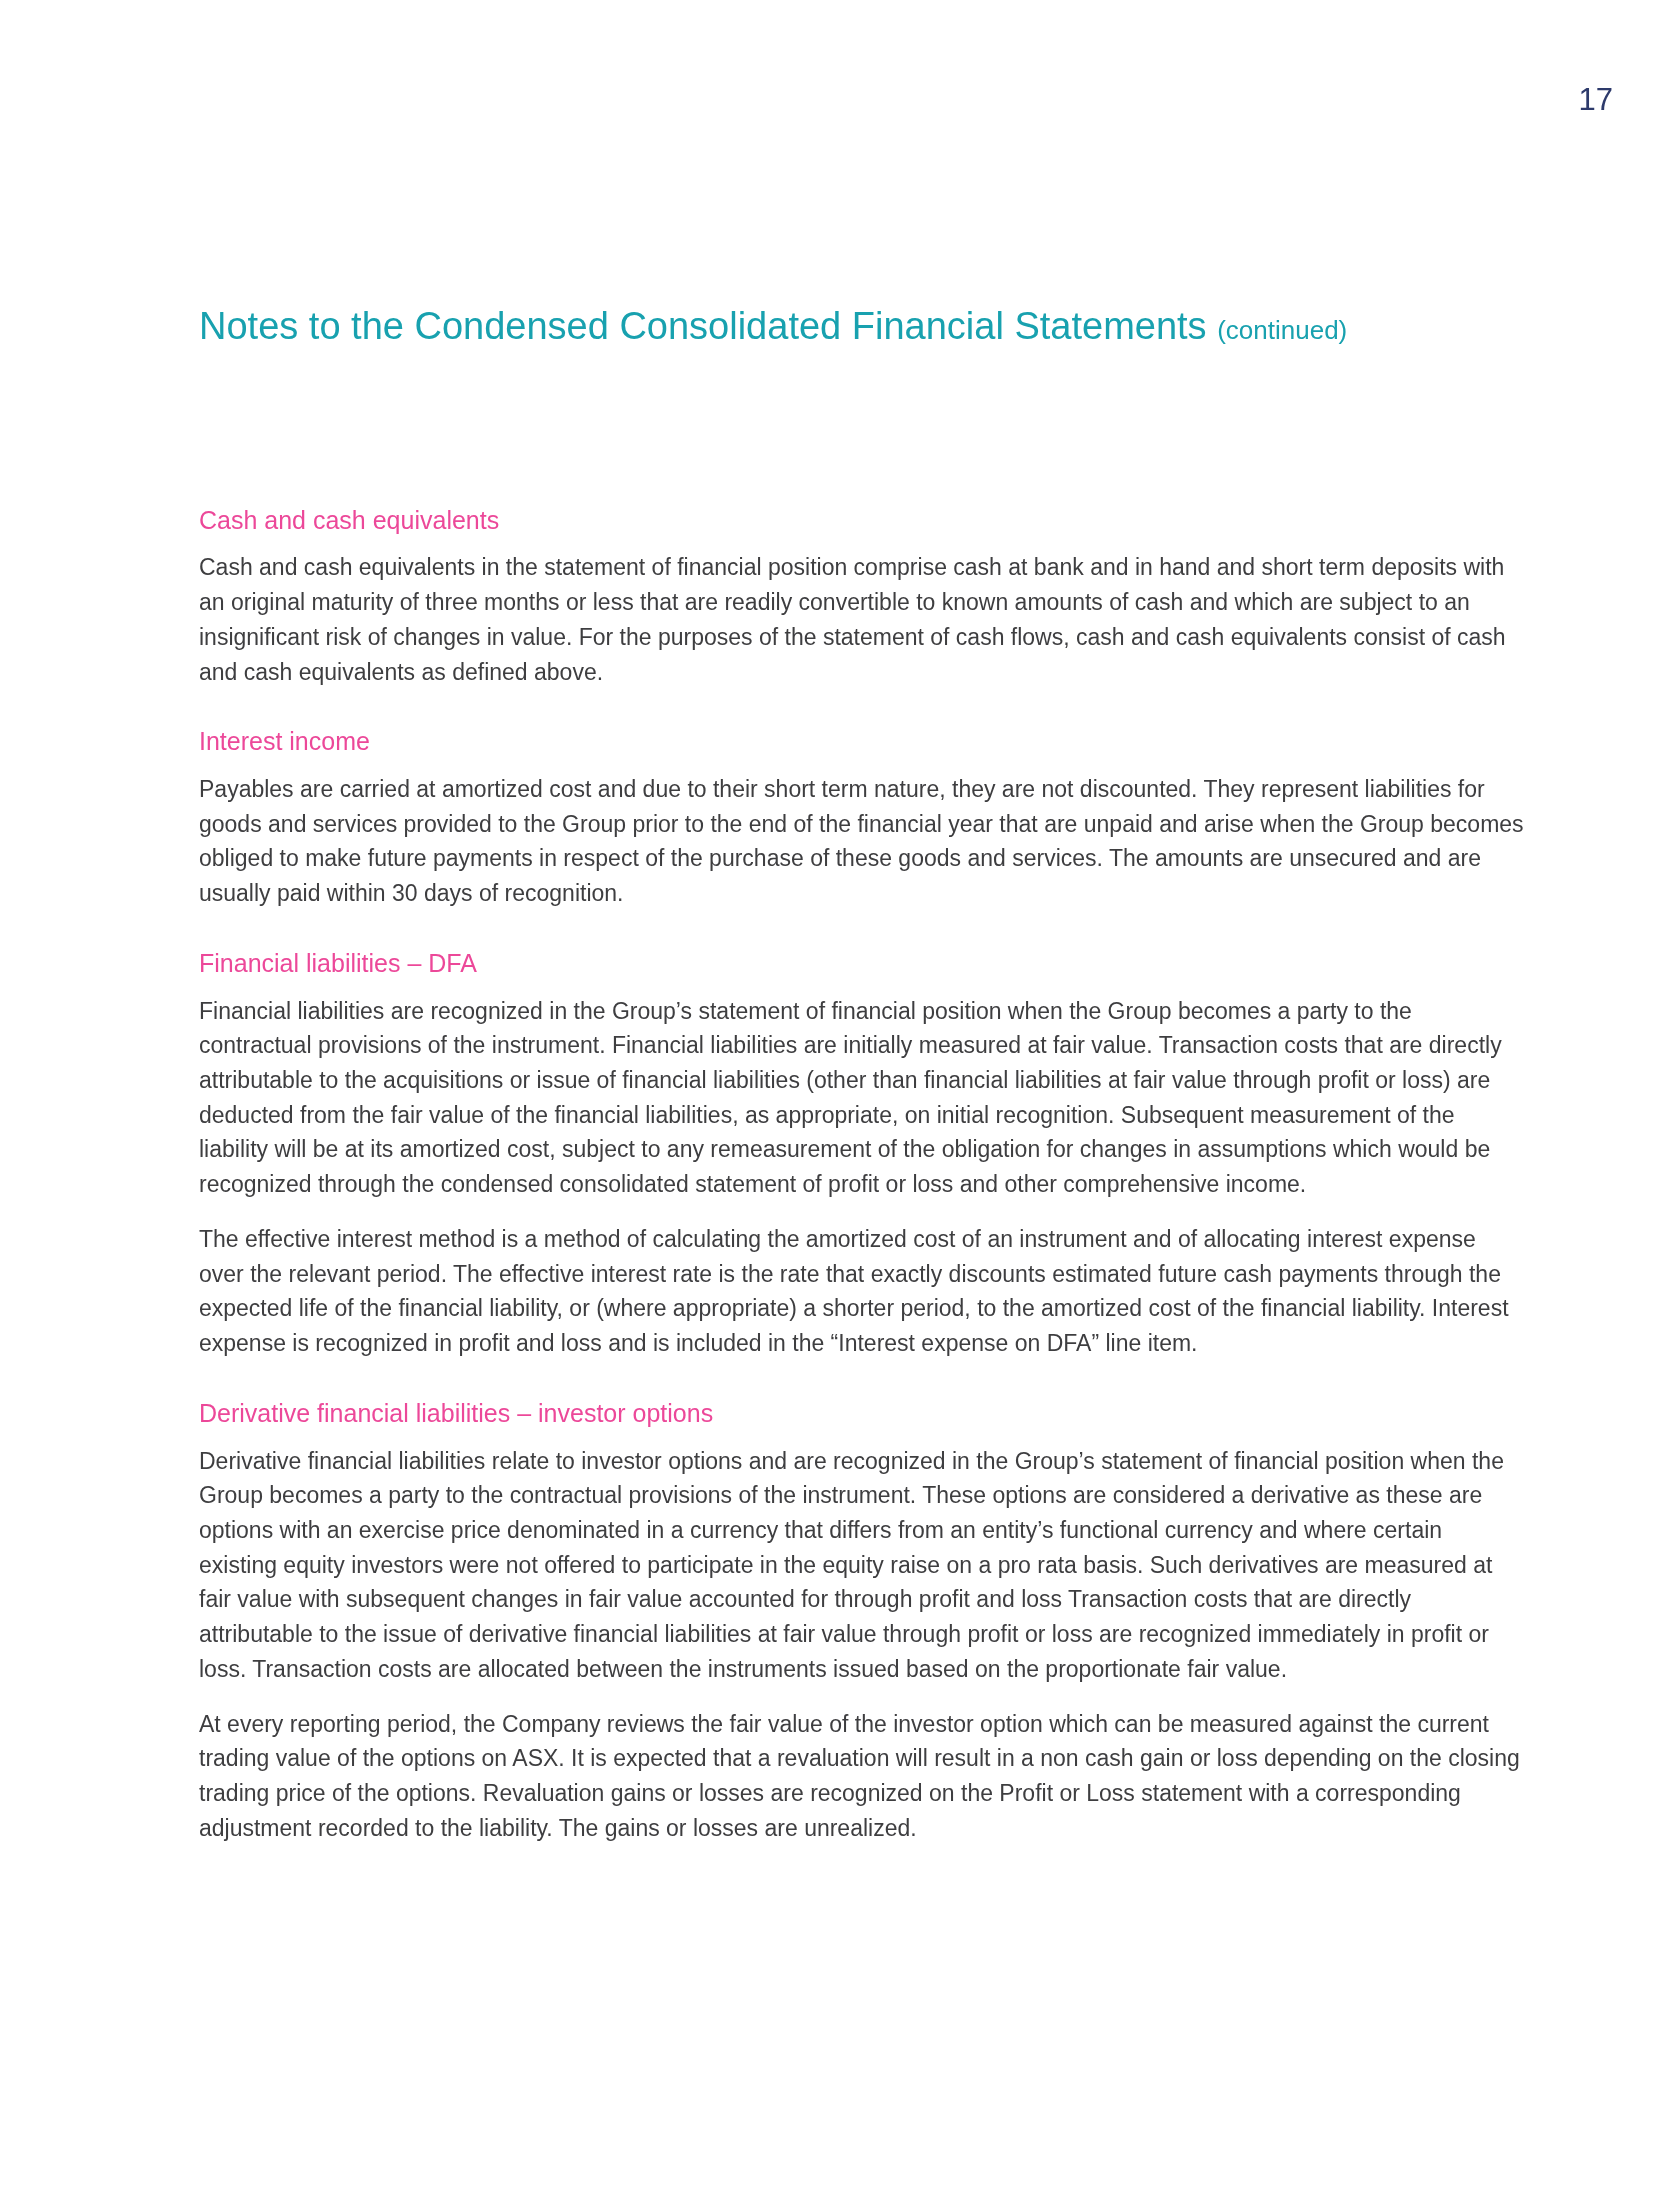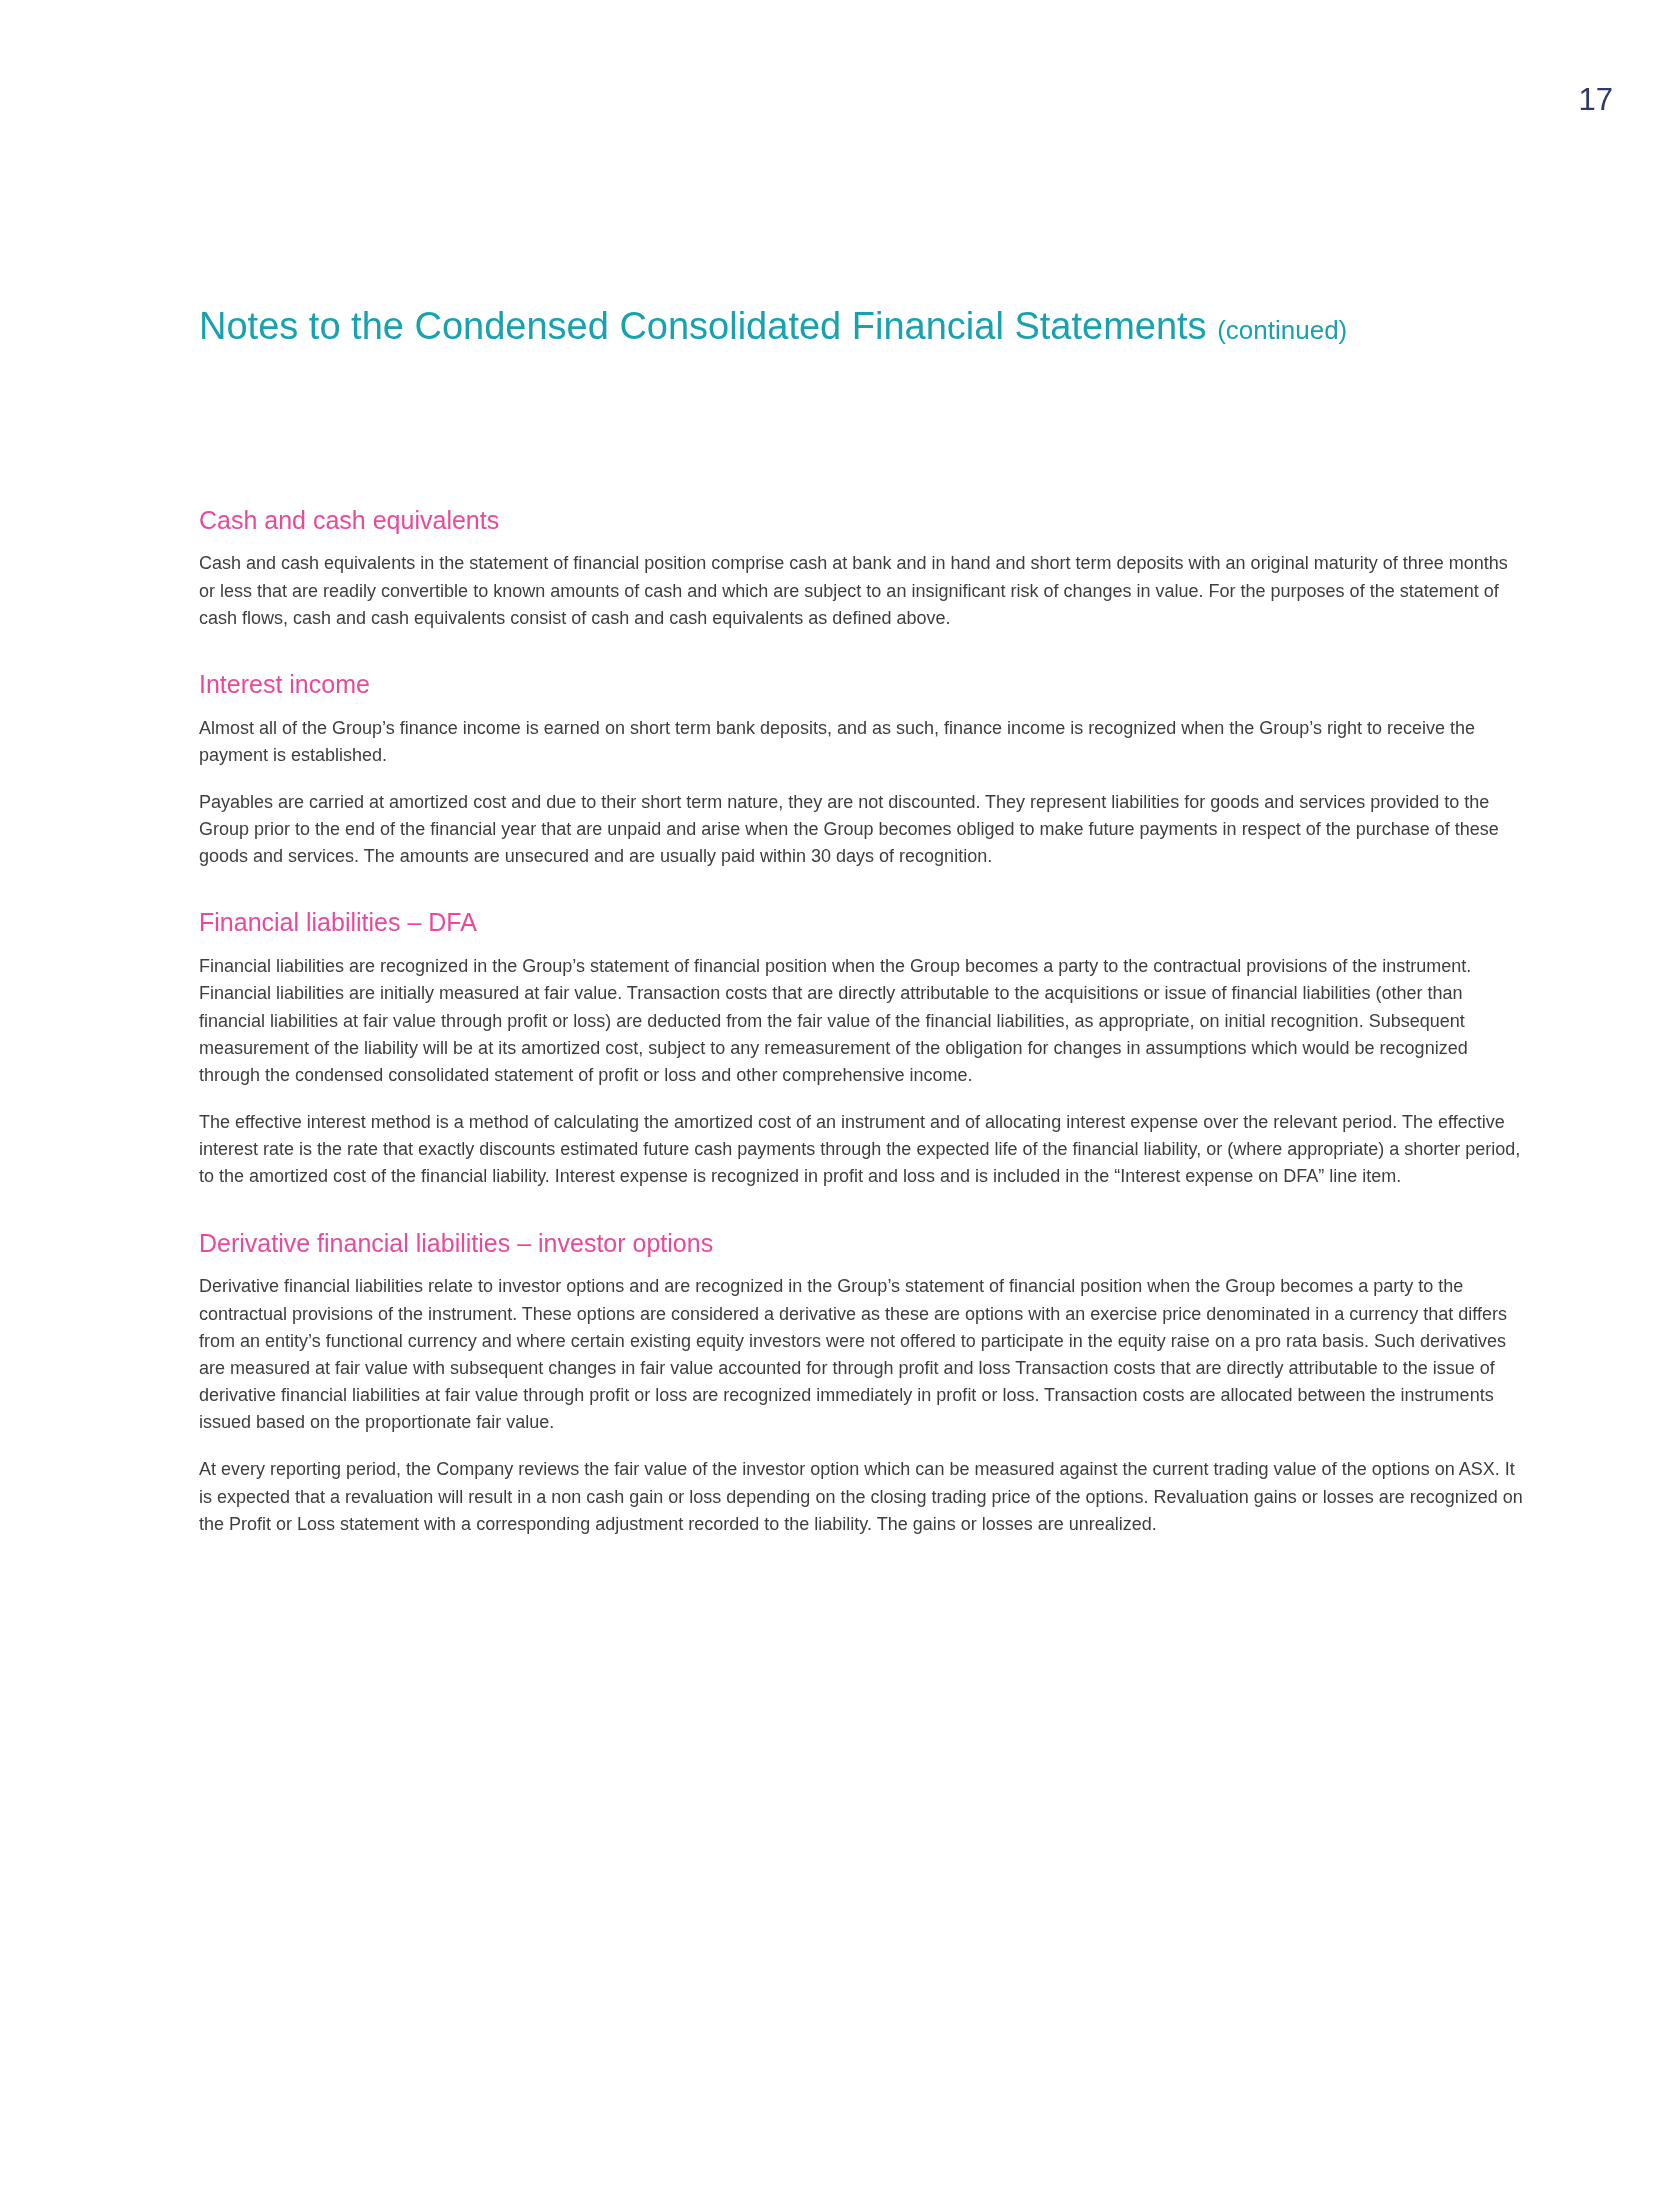--- a/index.html
+++ b/index.html
@@ -58,40 +58,39 @@
     font-size: 25px;
     line-height: 1.25;
     font-weight: 400;
     color: #ec4899;
   }
   .sections > .section-heading:first-child {
     margin-top: 155px;
   }
   .body-para {
     margin: 0 0 20px 0;
-    font-size: 18px;
+    font-size: 23px;
     line-height: 1.51;
     font-weight: 400;
     color: #3e3e40;
   }
 </style>
 </head>
 <body>
 
 <div class="page">
   <div class="page-number">17</div>
 
   <div class="content">
     <h1 class="doc-title"><span>Notes to the Condensed Consolidated Financial Statements</span> <span class="doc-title-suffix">(continued)</span></h1>
 
     <div class="sections">
         <h2 class="section-heading">Cash and cash equivalents</h2>
         <p class="body-para">Cash and cash equivalents in the statement of financial position comprise cash at bank and in hand and short term deposits with an original maturity of three months or less that are readily convertible to known amounts of cash and which are subject to an insignificant risk of changes in value. For the purposes of the statement of cash flows, cash and cash equivalents consist of cash and cash equivalents as defined above.</p>
         <h2 class="section-heading">Interest income</h2>
-        <p class="body-para">Almost all of the Group’s finance income is earned on short term bank deposits, and as such, finance income is recognized when the Group’s right to receive the payment is established.</p>
         <p class="body-para">Payables are carried at amortized cost and due to their short term nature, they are not discounted. They represent liabilities  for goods and services provided to the Group prior to the end of the financial year that are unpaid and arise when the Group becomes obliged to make future payments in respect of the purchase of these goods and services. The amounts are unsecured and are usually paid within 30 days of recognition.</p>
         <h2 class="section-heading">Financial liabilities – DFA</h2>
         <p class="body-para">Financial liabilities are recognized in the Group’s statement of financial position when the Group becomes a party to the contractual provisions of the instrument. Financial liabilities are initially measured at fair value. Transaction costs that are directly attributable to the acquisitions or issue of financial liabilities (other than financial liabilities at fair value through profit or loss) are deducted from the fair value of the financial liabilities, as appropriate, on initial recognition. Subsequent measurement of the liability will be at its amortized cost, subject to any remeasurement of the obligation for changes in assumptions which would be recognized through the condensed consolidated statement of profit or loss and other comprehensive income.</p>
         <p class="body-para">The effective interest method is a method of calculating the amortized cost of an instrument and of allocating interest expense over the relevant period. The effective interest rate is the rate that exactly discounts estimated future cash payments through the expected life of the financial liability, or (where appropriate) a shorter period, to the amortized cost of the financial liability. Interest expense is recognized in profit and loss and is included in the “Interest expense on DFA” line item.</p>
         <h2 class="section-heading">Derivative financial liabilities – investor options</h2>
         <p class="body-para">Derivative financial liabilities relate to investor options and are recognized in the Group’s statement of financial position when the Group becomes a party to the contractual provisions of the instrument. These options are considered a derivative as these are options with an exercise price denominated in a currency that differs from an entity’s functional currency and where certain existing equity investors were not offered to participate in the equity raise on a pro rata basis. Such derivatives are measured at fair value with subsequent changes in fair value accounted for through profit and loss Transaction costs that are directly attributable to the issue of derivative financial liabilities at fair value through profit or loss are recognized immediately in profit or loss. Transaction costs are allocated between the instruments issued based on the proportionate fair value.</p>
         <p class="body-para">At every reporting period, the Company reviews the fair value of the investor option which can be measured against the current trading value of the options on ASX. It is expected that a revaluation will result in a non cash gain or loss depending on the closing trading price of the options. Revaluation gains or losses are recognized on the Profit or Loss statement with  a corresponding adjustment recorded to the liability. The gains or losses are unrealized.</p>
       </div>
   </div>
 </div>

